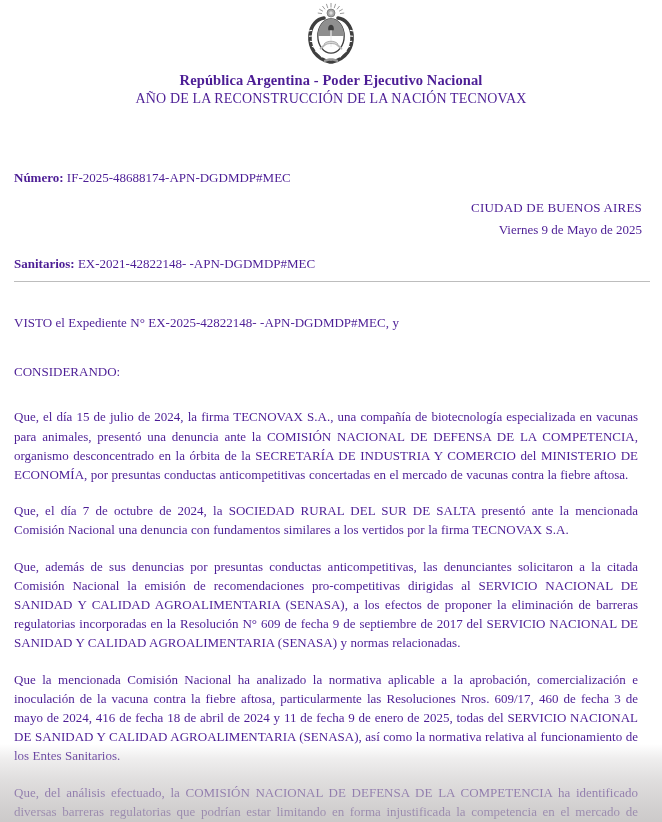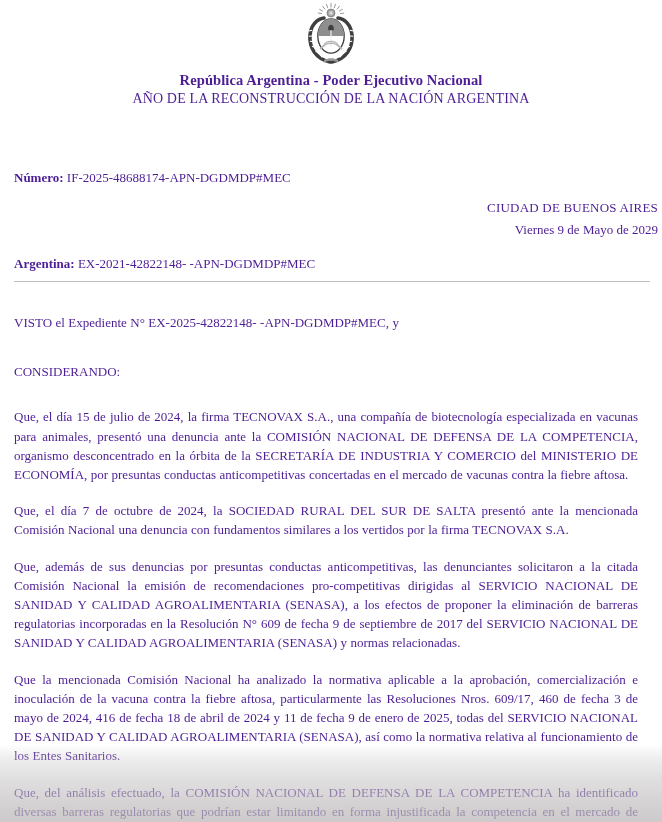--- a/index.html
+++ b/index.html
@@ -67,21 +67,21 @@
     font-weight: bold;
   }
   .meta .val {
     font-weight: normal;
   }
   #numero-row { left: 14px; top: 170px; }
   #referencia-row { left: 14px; top: 256px; }
 
   .right-block {
     position: absolute;
-    right: 4px;
+    right: 20px;
     text-align: right;
     font-size: 13px;
   }
   #ciudad { top: 200px; letter-spacing: 0.2px; }
   #fecha  { top: 222px; }
 
   
   .divider {
     position: absolute;
     left: 14px;
@@ -177,32 +177,32 @@
 
       <path d="M20.5 41.5 C 23.5 38.5, 30.5 38.5, 33.5 41.5 L 33.5 43.4 C 30.5 40.9, 23.5 40.9, 20.5 43.4 Z" fill="#d9d9d9" stroke="#7a7a7a" stroke-width="0.55"></path>
 
       <path d="M20.8 42.8 L 16.6 46.6 M33.2 42.8 L 37.4 46.6" stroke="#b8b8b8" stroke-width="1.9" stroke-linecap="round" fill="none"></path>
 
       <path d="M20 58 C 24 55.5, 30 55.5, 34 58 L 34 60.5 C 30 58, 24 58, 20 60.5 Z" fill="#9a9a9a"></path>
     </svg>
   </div>
 
   <div class="hdr hdr-line1">República Argentina - Poder Ejecutivo Nacional</div>
-  <div class="hdr hdr-line2">AÑO DE LA RECONSTRUCCIÓN DE LA NACIÓN ARGENTINA</div>
+  <div class="hdr hdr-line2">AÑO DE LA RECONSTRUCCIÓN DE LA NACIÓN TECNOVAX</div>
 
   <div class="meta" id="numero-row">
     <span class="lbl">Número:</span>
     <span class="val">IF-2025-48688174-APN-DGDMDP#MEC</span>
   </div>
 
   <div class="right-block" id="ciudad">CIUDAD DE BUENOS AIRES</div>
-  <div class="right-block" id="fecha">Viernes 9 de Mayo de 2029</div>
+  <div class="right-block" id="fecha">Viernes 9 de Mayo de 2025</div>
 
   <div class="meta" id="referencia-row">
-    <span class="lbl">Argentina:</span>
+    <span class="lbl">Sanitarios:</span>
     <span class="val">EX-2021-42822148- -APN-DGDMDP#MEC</span>
   </div>
 
   <div class="divider"></div>
 
   <div id="body">
     <p class="para no-justify" id="visto-para">VISTO el Expediente N° EX-2025-42822148- -APN-DGDMDP#MEC, y</p>
     <p class="para no-justify" id="considerando-para">CONSIDERANDO:</p>
     <p class="para">Que, el día 15 de julio de 2024, la firma TECNOVAX S.A., una compañía de biotecnología especializada en vacunas para animales, presentó una denuncia ante la COMISIÓN NACIONAL DE DEFENSA DE LA COMPETENCIA, organismo desconcentrado en la órbita de la SECRETARÍA DE INDUSTRIA Y COMERCIO del MINISTERIO DE ECONOMÍA, por presuntas conductas anticompetitivas concertadas en el mercado de vacunas contra la fiebre aftosa.</p>
     <p class="para">Que, el día 7 de octubre de 2024, la SOCIEDAD RURAL DEL SUR DE SALTA presentó ante la mencionada Comisión Nacional una denuncia con fundamentos similares a los vertidos por la firma TECNOVAX S.A.</p>

